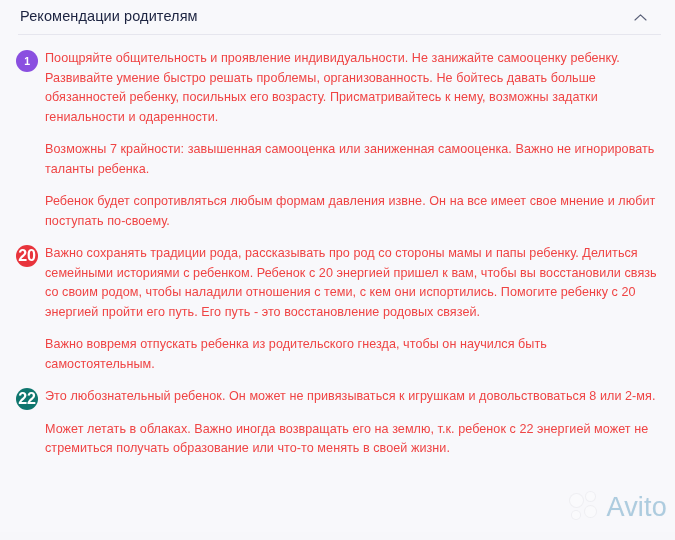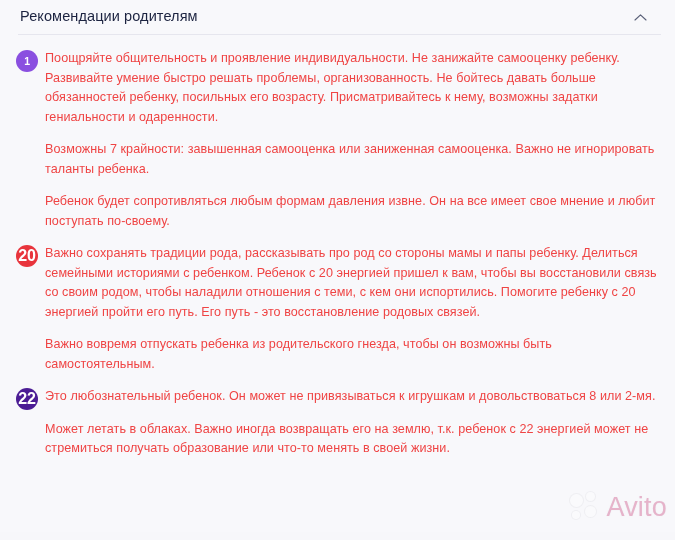--- a/index.html
+++ b/index.html
@@ -129,21 +129,21 @@
     background: #ffffff;
     box-shadow: 0 0 0 1px rgba(160,160,170,.35);
   }
   .wm-dots i.d1 { width: 13px; height: 13px; left: 0;    top: 2px; }
   .wm-dots i.d2 { width: 9px;  height: 9px;  left: 16px; top: 0; }
   .wm-dots i.d3 { width: 8px;  height: 8px;  left: 2px;  top: 19px; }
   .wm-dots i.d4 { width: 11px; height: 11px; left: 15px; top: 14px; }
   .wm-text {
     font-size: 27px;
     font-weight: 400;
-    color: #be185d;
+    color: #0369a1;
     letter-spacing: .2px;
     text-shadow: 0 0 1px rgba(150,150,160,.55);
     line-height: 1;
   }
 </style>
 </head>
 <body>
 
 <div class="card">
 
@@ -162,24 +162,24 @@
   <div class="card-body">
       <div class="section">
         <div class="badge" style="background: rgb(138, 79, 224);">1</div>
         <p class="para first">Поощряйте общительность и проявление индивидуальности. Не занижайте самооценку ребенку. Развивайте умение быстро решать проблемы, организованность. Не бойтесь давать больше обязанностей ребенку, посильных его возрасту. Присматривайтесь к нему, возможны задатки гениальности и одаренности.</p>
         <p class="para">Возможны 7 крайности: завышенная самооценка или заниженная самооценка. Важно не игнорировать таланты ребенка.</p>
         <p class="para">Ребенок будет сопротивляться любым формам давления извне. Он на все имеет свое мнение и любит поступать по-своему.</p>
       </div>
       <div class="section">
         <div class="badge w2" style="background: rgb(232, 52, 60);">20</div>
         <p class="para first">Важно сохранять традиции рода, рассказывать про род со стороны мамы и папы ребенку. Делиться семейными историями с ребенком. Ребенок с 20 энергией пришел к вам, чтобы вы восстановили связь со своим родом, чтобы наладили отношения с теми, с кем они испортились. Помогите ребенку с 20 энергией пройти его путь. Его путь - это восстановление родовых связей.</p>
-        <p class="para">Важно вовремя отпускать ребенка из родительского гнезда, чтобы он возможны быть самостоятельным.</p>
+        <p class="para">Важно вовремя отпускать ребенка из родительского гнезда, чтобы он научился быть самостоятельным.</p>
       </div>
       <div class="section">
-        <div class="badge w2" style="background: #4c1d95;">22</div>
+        <div class="badge w2" style="background: #0f766e;">22</div>
         <p class="para first">Это любознательный ребенок. Он может не привязываться к игрушкам и довольствоваться 8 или 2-мя.</p>
         <p class="para">Может летать в облаках. Важно иногда возвращать его на землю, т.к. ребенок с 22 энергией может не стремиться получать образование или что-то менять в своей жизни.</p>
       </div>
     </div>
 
   <div class="watermark">
     <span class="wm-dots">
       <i class="d1"></i>
         <i class="d2"></i>
         <i class="d3"></i>

